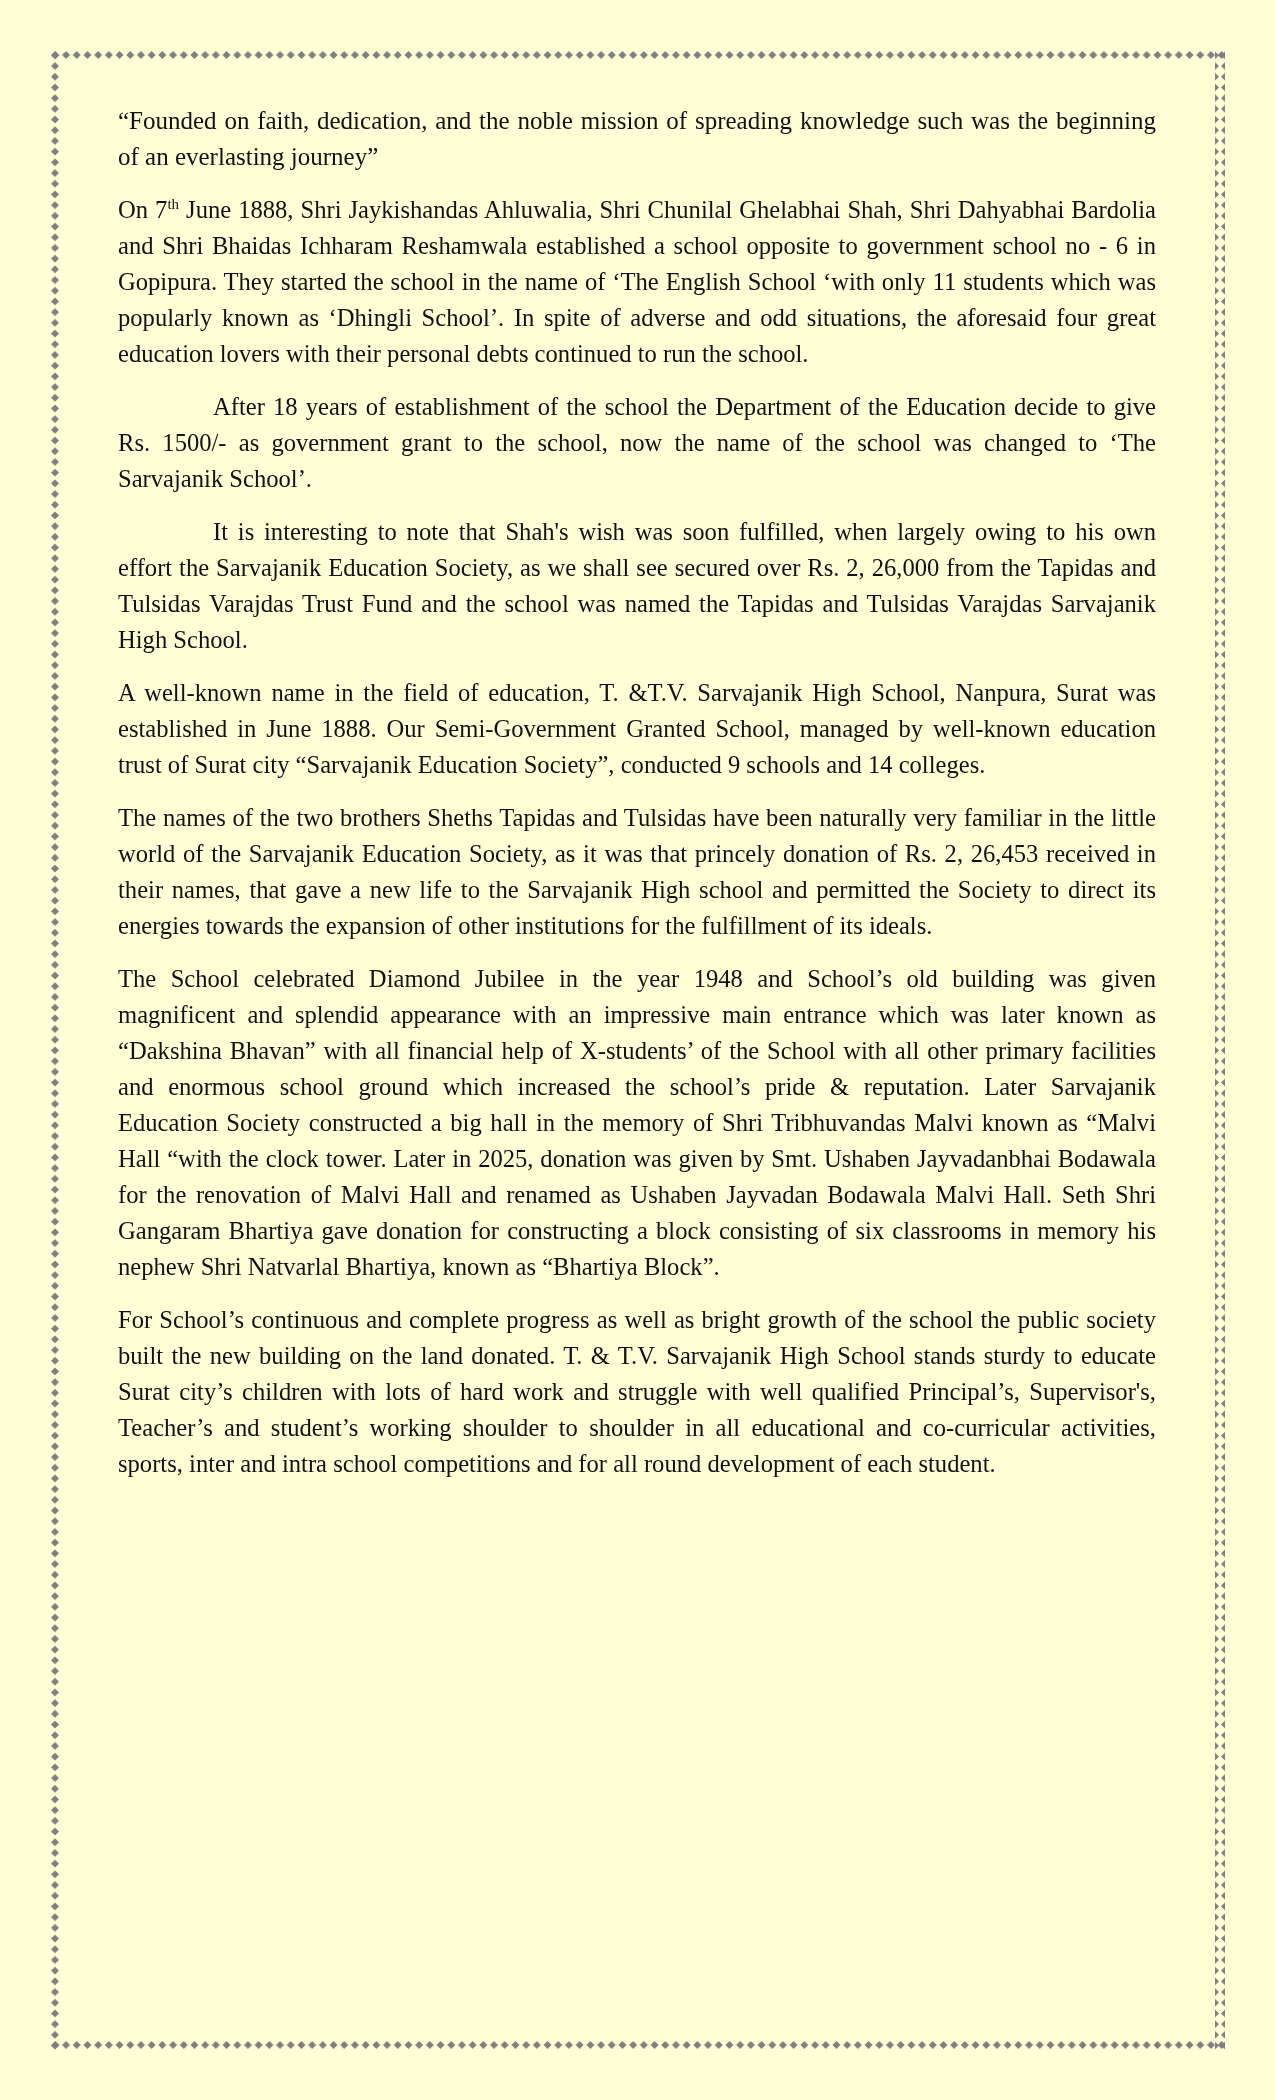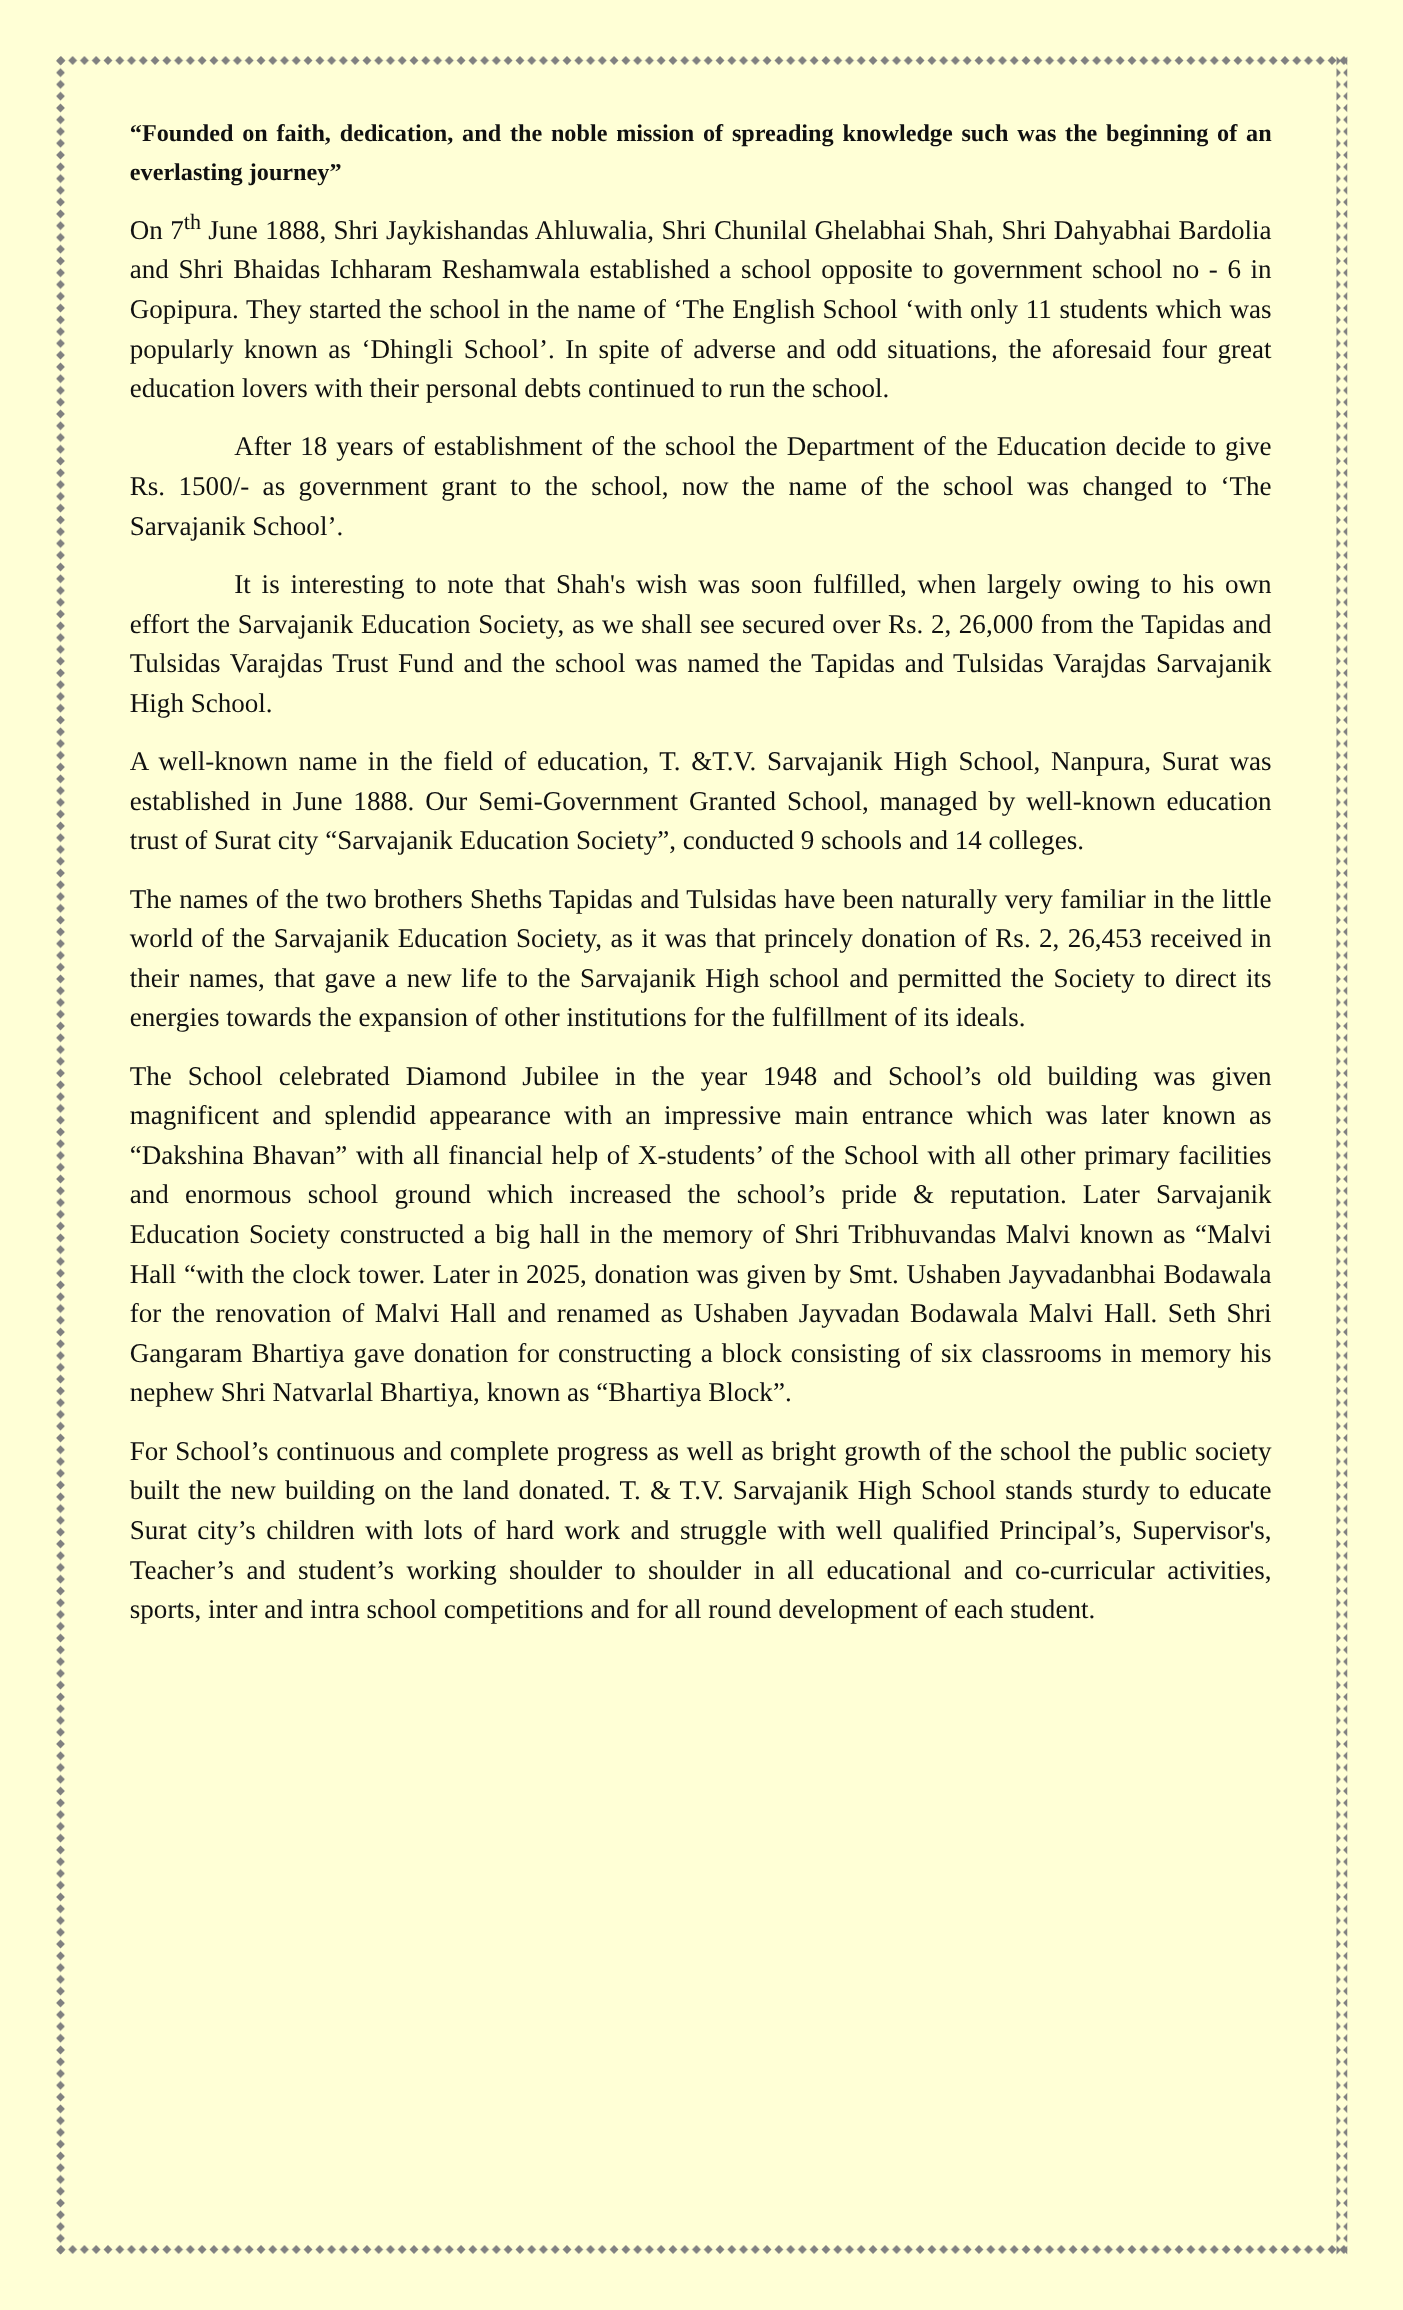--- a/index.html
+++ b/index.html
@@ -33,29 +33,29 @@
     top: 103px;
     width: 1038px;
   }
   .content p {
     margin: 0 0 17px 0;
     font-size: 24.6px;
     line-height: 36px;
     text-align: justify;
   }
   .content p.title {
-    font-weight: bold;
-    font-size: 22px;
+    font-weight: normal;
+    font-size: 25px;
     line-height: 36px;
   }
   .content p.indent {
     text-indent: 95px;
   }
   sup {
-    font-size: 20px;
+    font-size: 15px;
     line-height: 0;
     vertical-align: 9px;
   }
 </style>
 </head>
 <body>
 
 <div class="frame">
   <svg width="1175" height="2000" viewBox="0 0 1175 2000">
     <defs>

